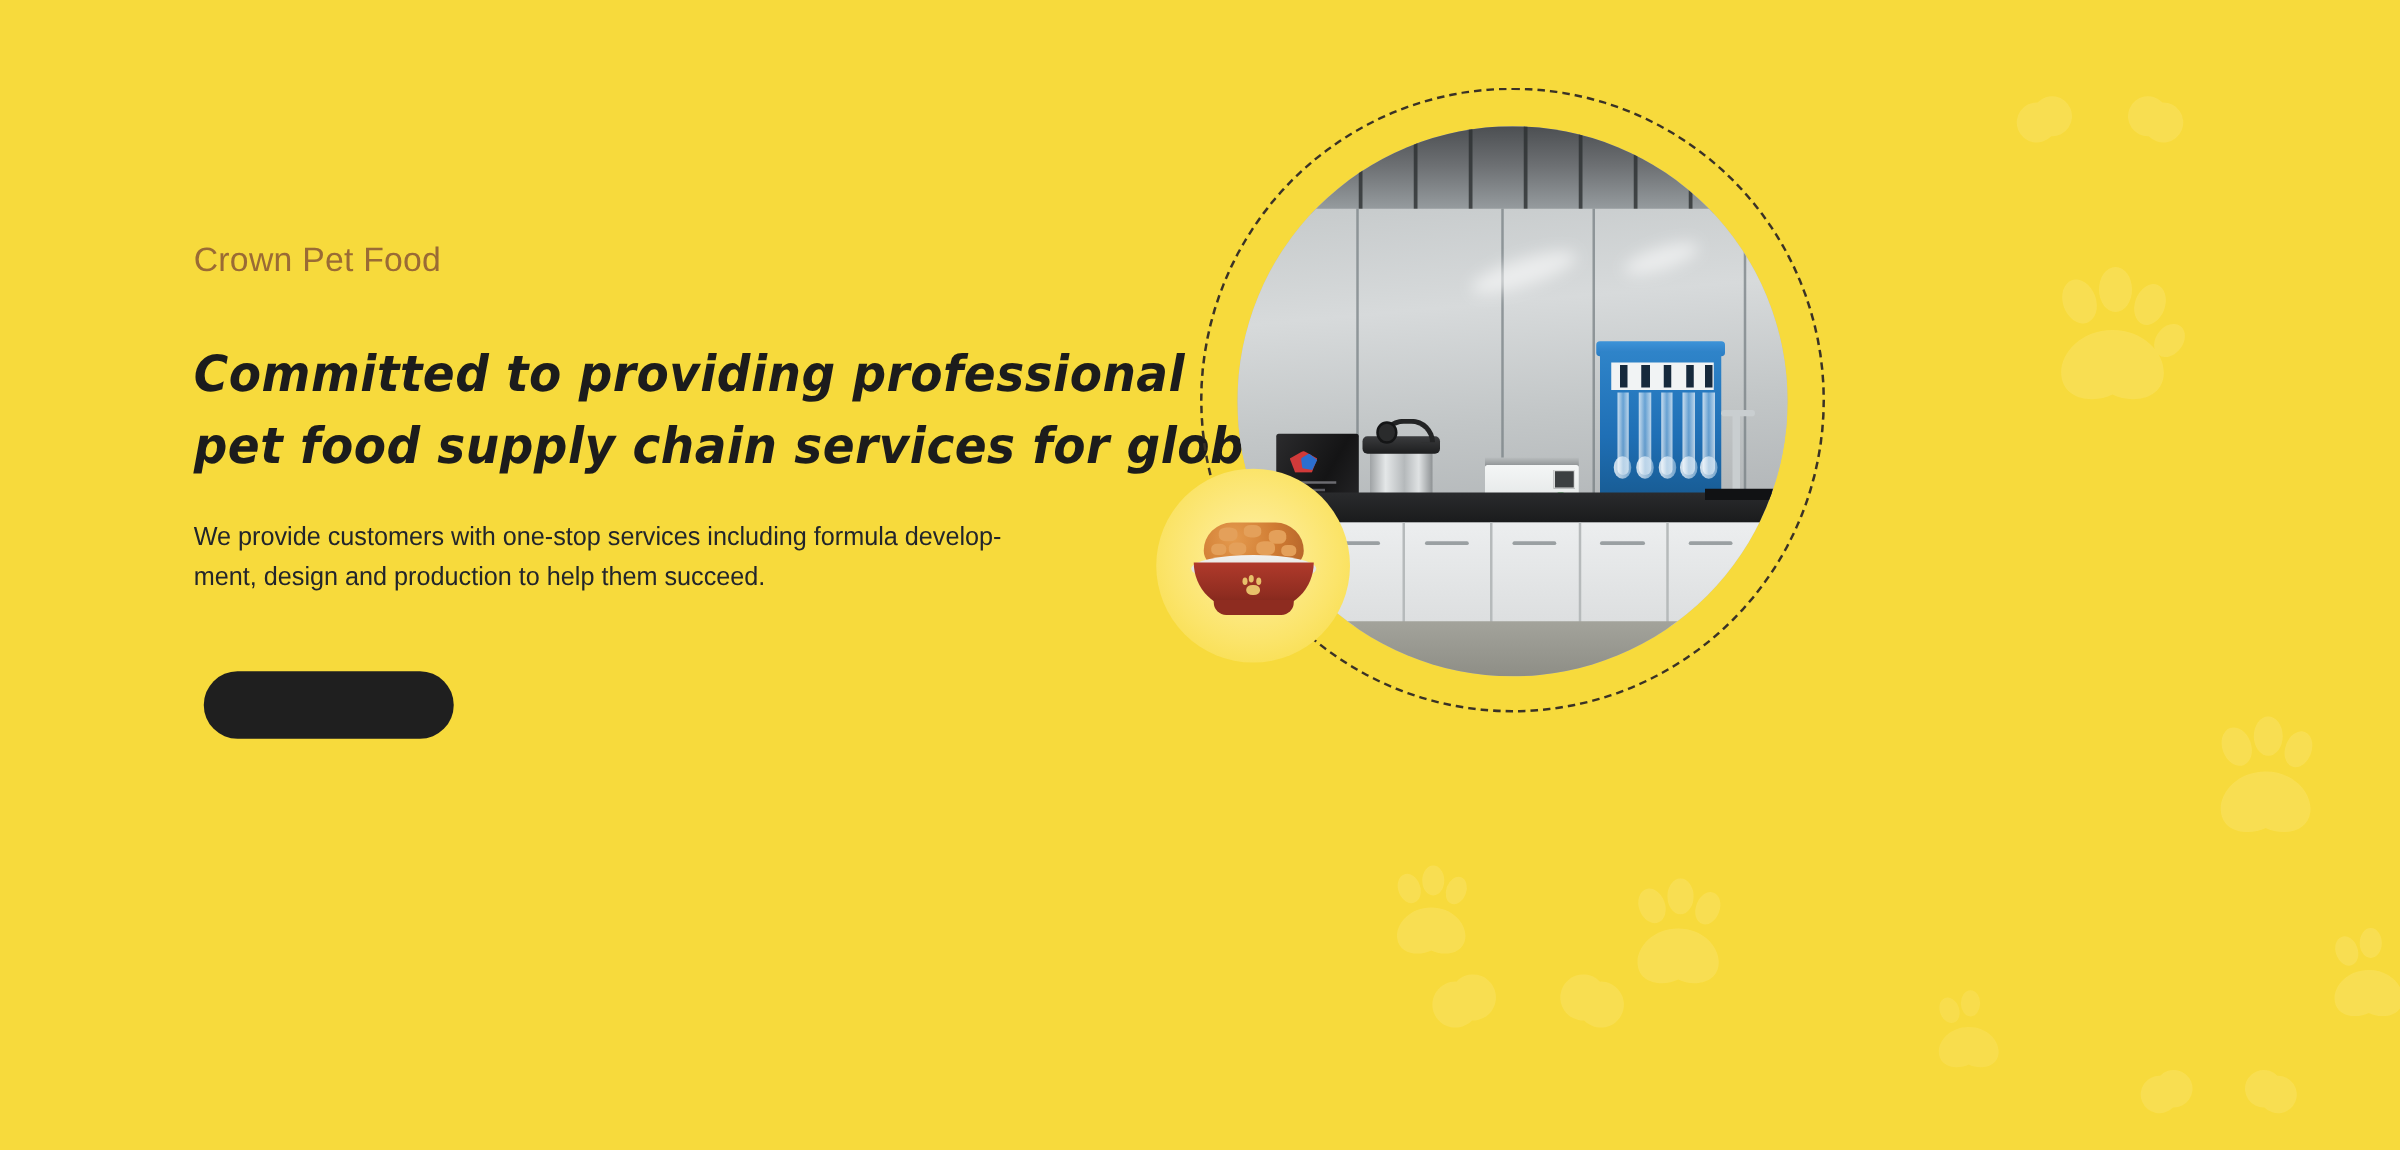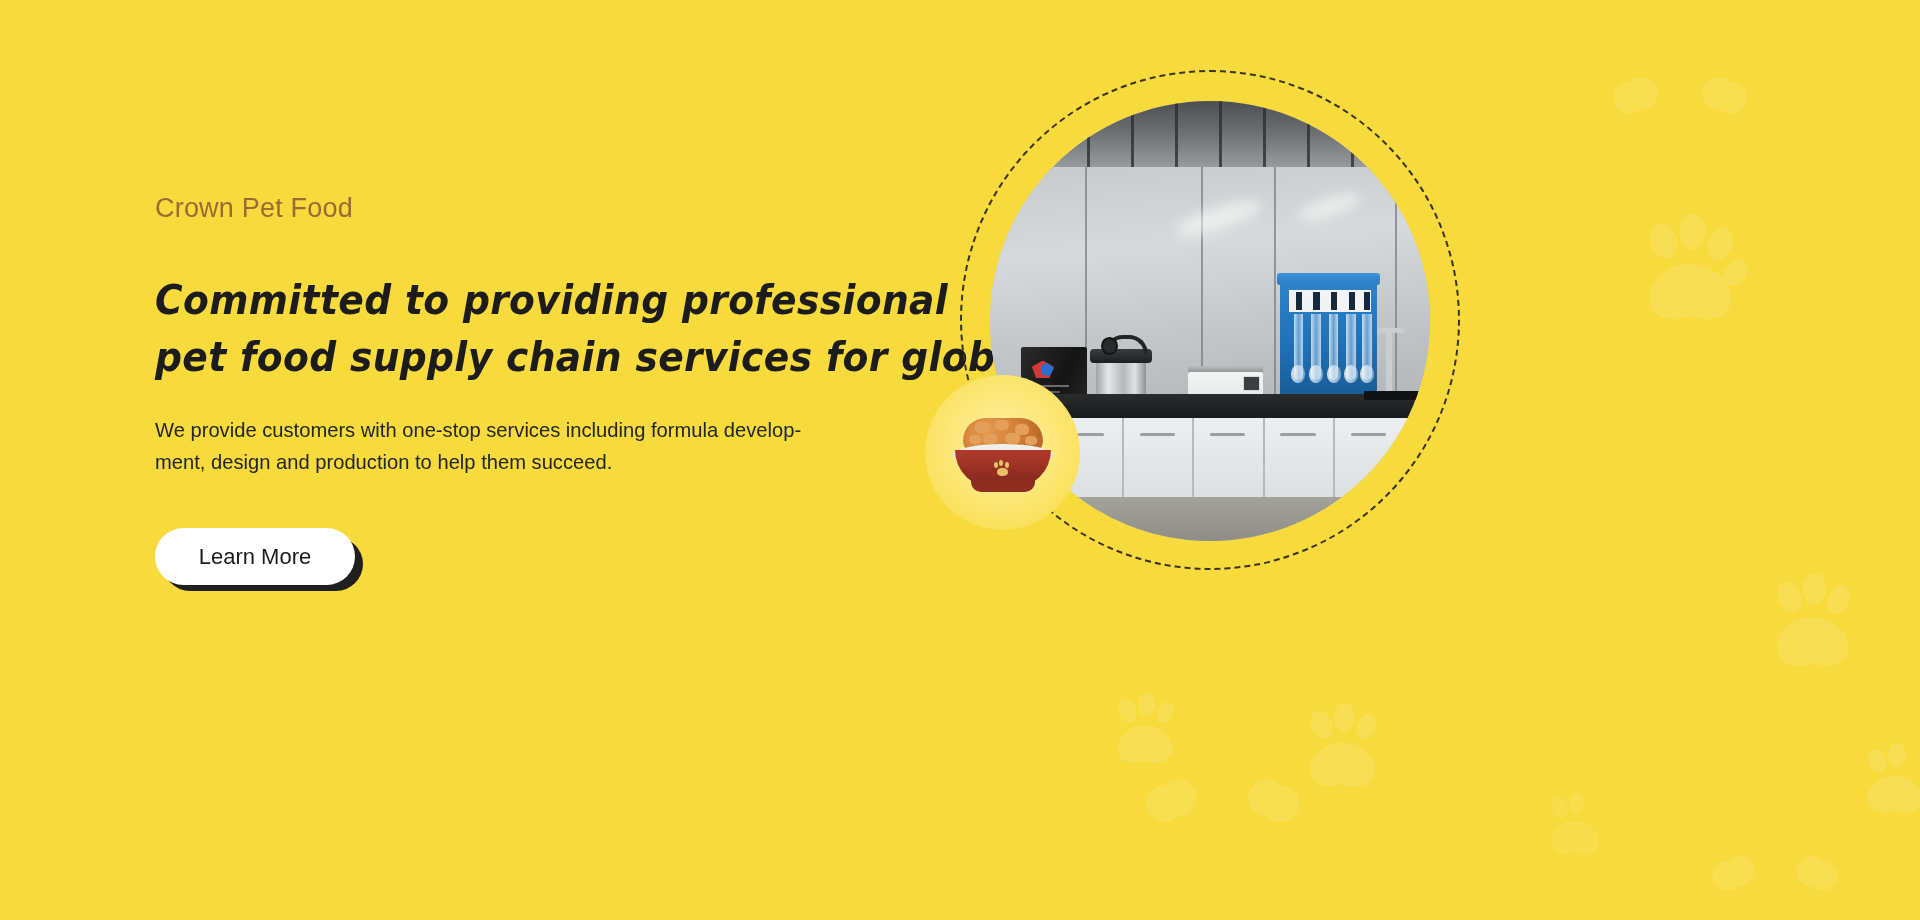--- a/index.html
+++ b/index.html
@@ -247,21 +247,20 @@
       <span class="hl-line">pet food supply chain services for global pet brands</span>
     </h1>
 
     <p class="subtext">
       <span class="sub-line">We provide customers with one-stop services including formula develop-</span>
       <span class="sub-line">ment, design and production to help them succeed.</span>
     </p>
 
     <div class="cta-wrap">
       <div class="cta-shadow"></div>
-      <button class="cta">Learn More</button>
     </div>
   </div>
 
   <div class="photo-zone">
 
     <div class="dashed-ring"></div>
 
     <div class="photo-circle">
       <div class="scene">
         <div class="sc-ceiling"></div>

